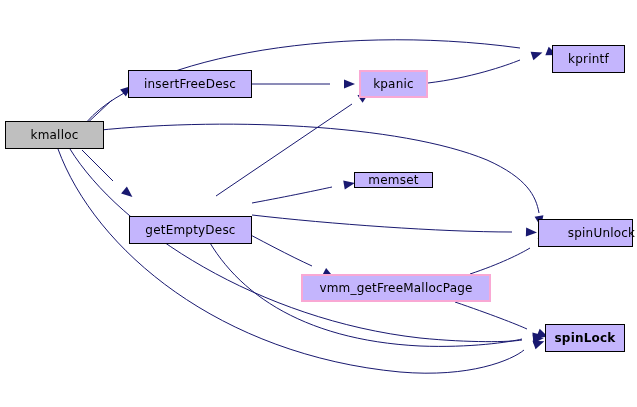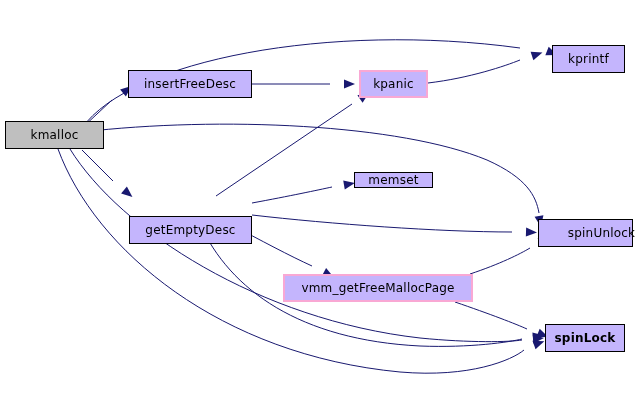--- a/index.html
+++ b/index.html
@@ -102,19 +102,19 @@
     </div>
     <div class="node" style="left: 129px; top: 196px; width: 123px; height: 28px; margin-top: 20px;">
       <span class="node-label">getEmptyDesc</span>
     </div>
     <div class="node" style="left: 354px; top: 172px; width: 79px; height: 16px;">
       <span class="node-label">memset</span>
     </div>
     <div class="node" style="left: 538px; top: 219px; width: 95px; height: 28px; padding-left: 32px;">
       <span class="node-label">spinUnlock</span>
     </div>
-    <div class="node highlight" style="left: 283px; top: 274px; width: 190px; height: 28px;">
+    <div class="node highlight" style="left: 301px; top: 274px; width: 190px; height: 28px;">
       <span class="node-label">vmm_getFreeMallocPage</span>
     </div>
     <div class="node" style="left: 545px; top: 324px; width: 80px; height: 28px; font-weight: bold;">
       <span class="node-label">spinLock</span>
     </div>
   </div>
 
 </body></html>

